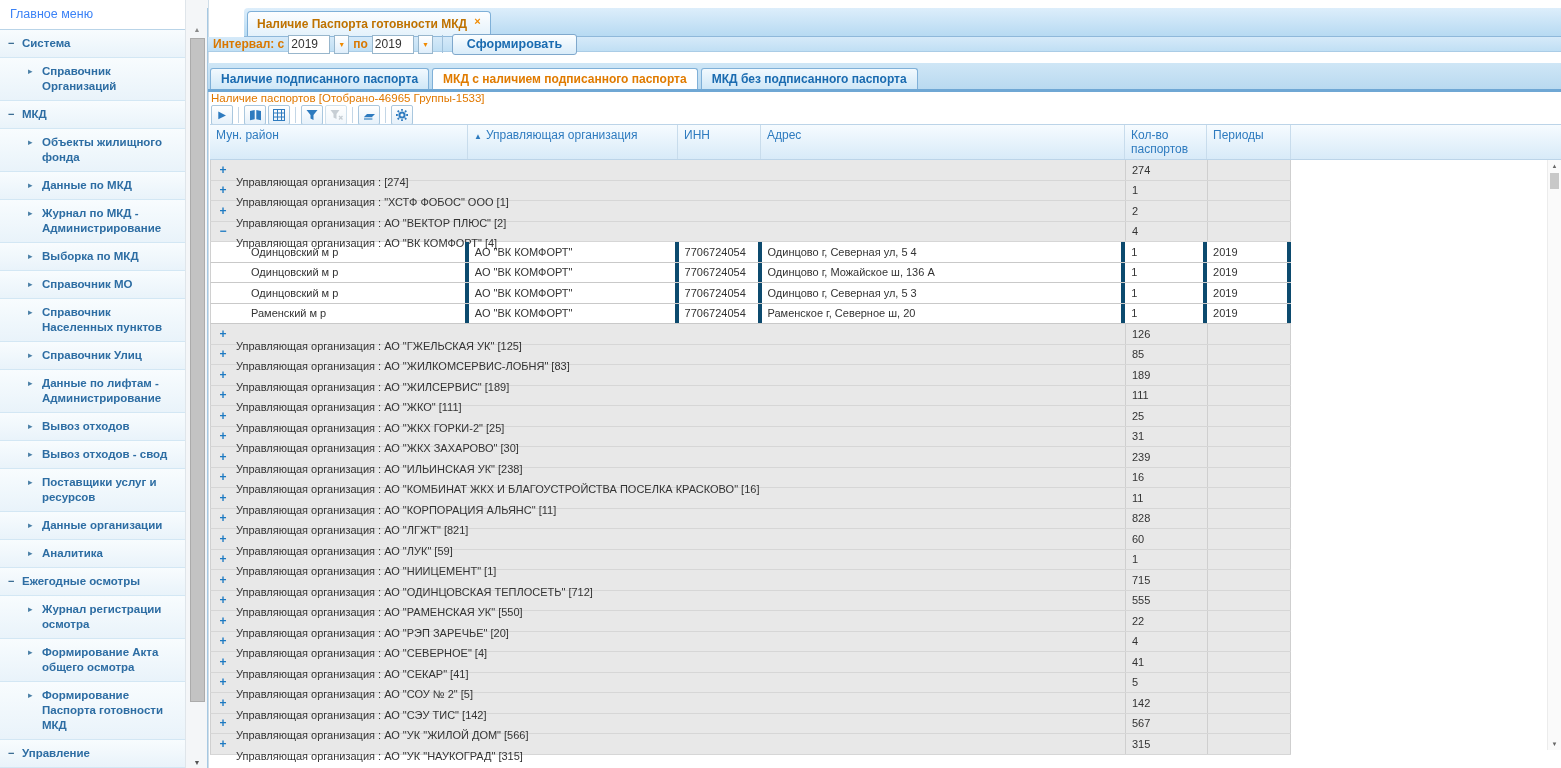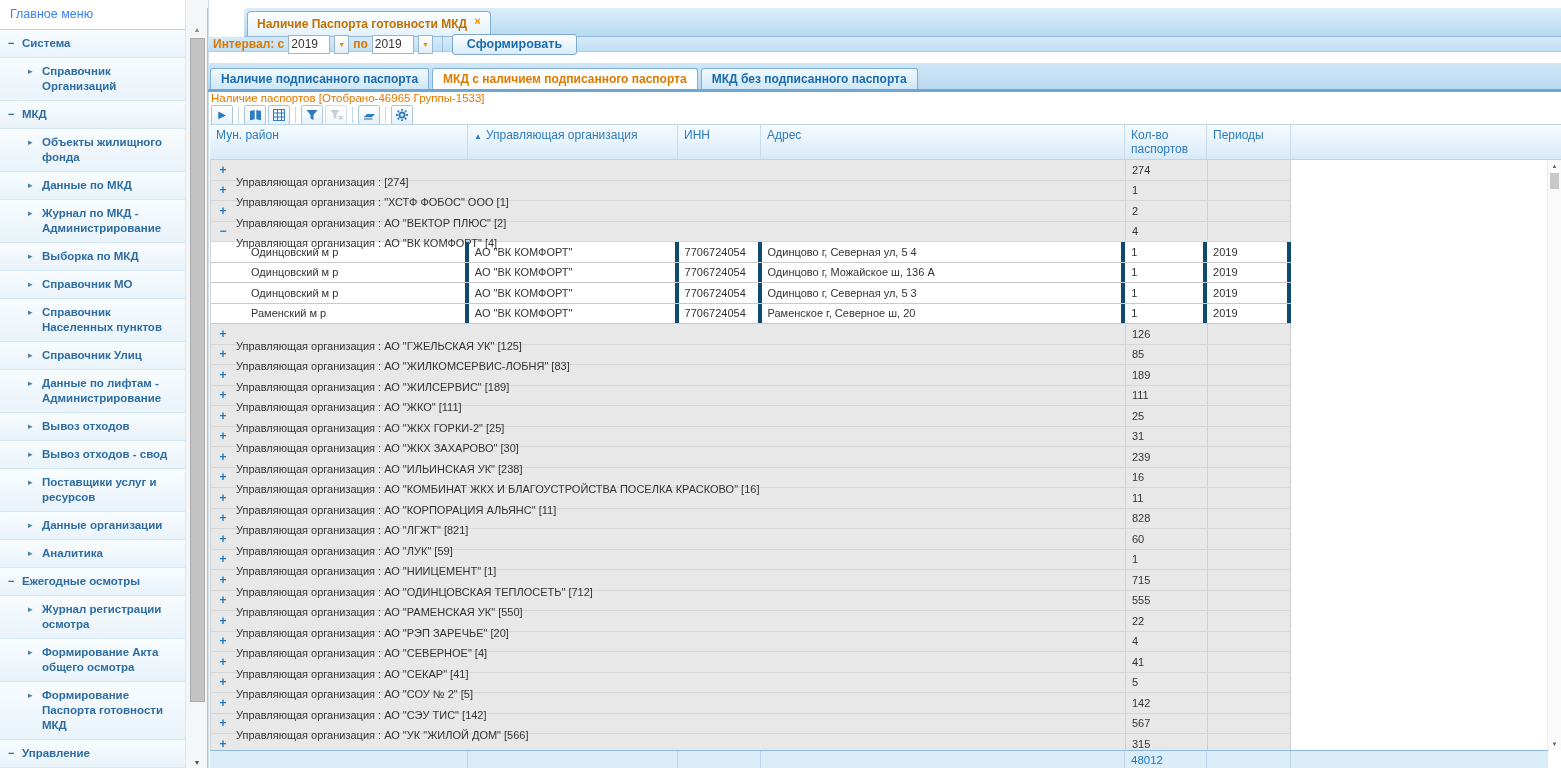--- a/index.html
+++ b/index.html
@@ -466,28 +466,19 @@
         <span class="g-period"></span>
       </div>
       <div class="row group">
         <span class="plus">+</span>
         <span class="g-label">Управляющая организация : АО "УК "НАУКОГРАД" [315]</span>
         <span class="g-count">315</span>
         <span class="g-period"></span>
       </div>
     </div>
 
-  <div class="summary-row">
-    <div class="sm-cell c0"></div>
-    <div class="sm-cell c1"></div>
-    <div class="sm-cell c2"></div>
-    <div class="sm-cell c3"></div>
-    <div class="sm-cell c4 sm-total">48012</div>
-    <div class="sm-cell c5"></div>
-    <div class="sm-cell sm-fill"></div>
-  </div>
 
   <div class="vscroll">
     <div class="vs-up">▲</div>
     <div class="vs-thumb"></div>
     <div class="vs-down">▼</div>
   </div>
 </div>
 
 </body></html>

